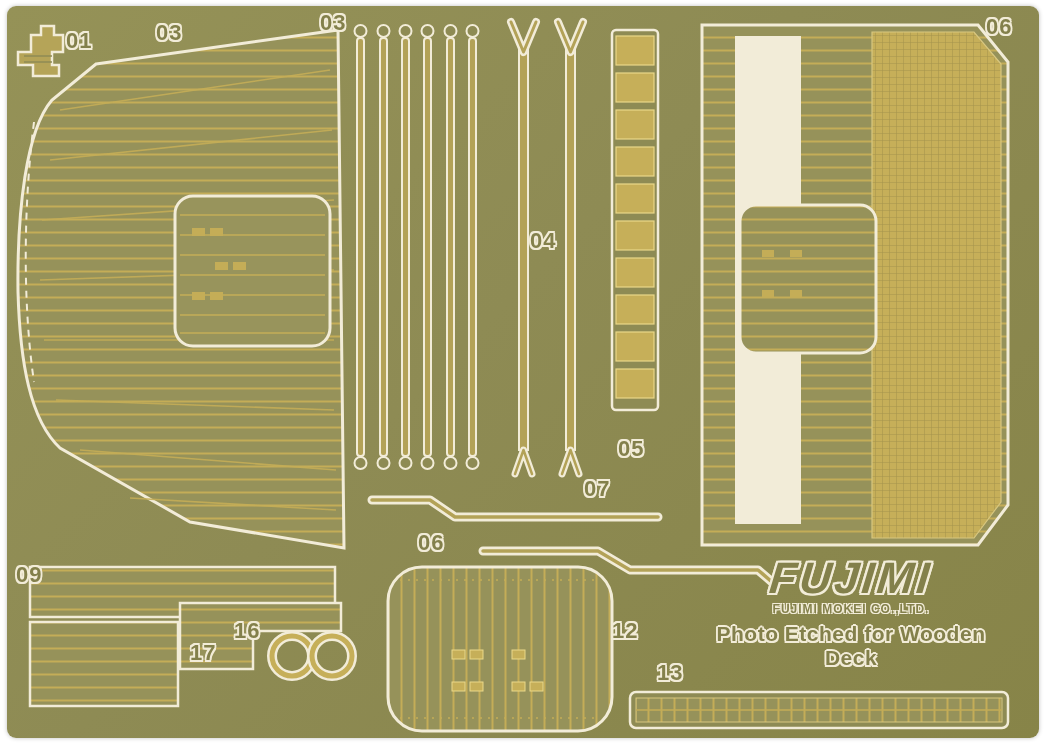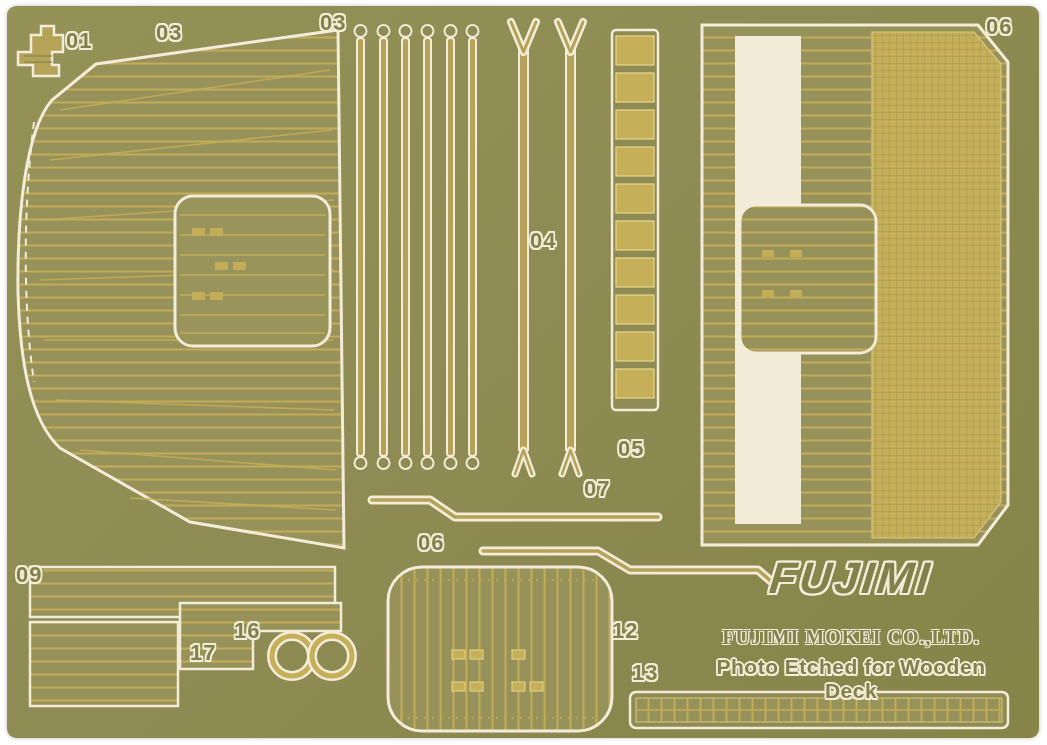--- a/index.html
+++ b/index.html
@@ -38,25 +38,24 @@
     font-size:44px;font-weight:900;font-style:italic;
     letter-spacing:3px;transform:skewX(-6deg);
     line-height:1.0;
     text-shadow:
       -2px -2px 0 #f2ecd8, 2px -2px 0 #f2ecd8,
       -2px  2px 0 #f2ecd8, 2px  2px 0 #f2ecd8,
        0 -2.4px 0 #f2ecd8, 0 2.4px 0 #f2ecd8,
       -2.4px 0 0 #f2ecd8, 2.4px 0 0 #f2ecd8;
   }
   #brand .company{
-    margin-top:26px;font-size:20px;font-weight:800;letter-spacing:1px;
+    margin-top:2px;font-size:12px;font-weight:800;letter-spacing:1px;
     text-shadow:
       -1.2px -1.2px 0 #f2ecd8, 1.2px -1.2px 0 #f2ecd8,
       -1.2px  1.2px 0 #f2ecd8, 1.2px  1.2px 0 #f2ecd8;
-    font-family: Liberation Serif, serif;
   }
   #brand .title1, #brand .title2{
     margin-top:6px;font-size:21px;font-weight:800;letter-spacing:.5px;
     text-shadow:
       -1.5px -1.5px 0 #f2ecd8, 1.5px -1.5px 0 #f2ecd8,
       -1.5px  1.5px 0 #f2ecd8, 1.5px  1.5px 0 #f2ecd8,
        0 -1.7px 0 #f2ecd8, 0 1.7px 0 #f2ecd8,
       -1.7px 0 0 #f2ecd8, 1.7px 0 0 #f2ecd8;
   }
 </style>
@@ -225,20 +224,20 @@
   <div class="part-label" style="left:320px;top:10px">03</div>
   <div class="part-label" style="left:530px;top:228px">04</div>
   <div class="part-label" style="left:618px;top:436px">05</div>
   <div class="part-label" style="left:986px;top:14px">06</div>
   <div class="part-label" style="left:584px;top:476px">07</div>
   <div class="part-label" style="left:418px;top:530px">06</div>
   <div class="part-label" style="left:16px;top:562px">09</div>
   <div class="part-label" style="left:190px;top:640px">17</div>
   <div class="part-label" style="left:234px;top:618px">16</div>
   <div class="part-label" style="left:612px;top:618px">12</div>
-  <div class="part-label" style="left:632px;top:660px">13</div>
+  <div class="part-label" style="left:657px;top:660px">13</div>
 
   <div id="brand">
     <div class="logo">FUJIMI</div>
     <div class="company">FUJIMI MOKEI CO.,LTD.</div>
     <div class="title1">Photo Etched for Wooden Deck</div>
   </div>
 </div>
 
 </body></html>

